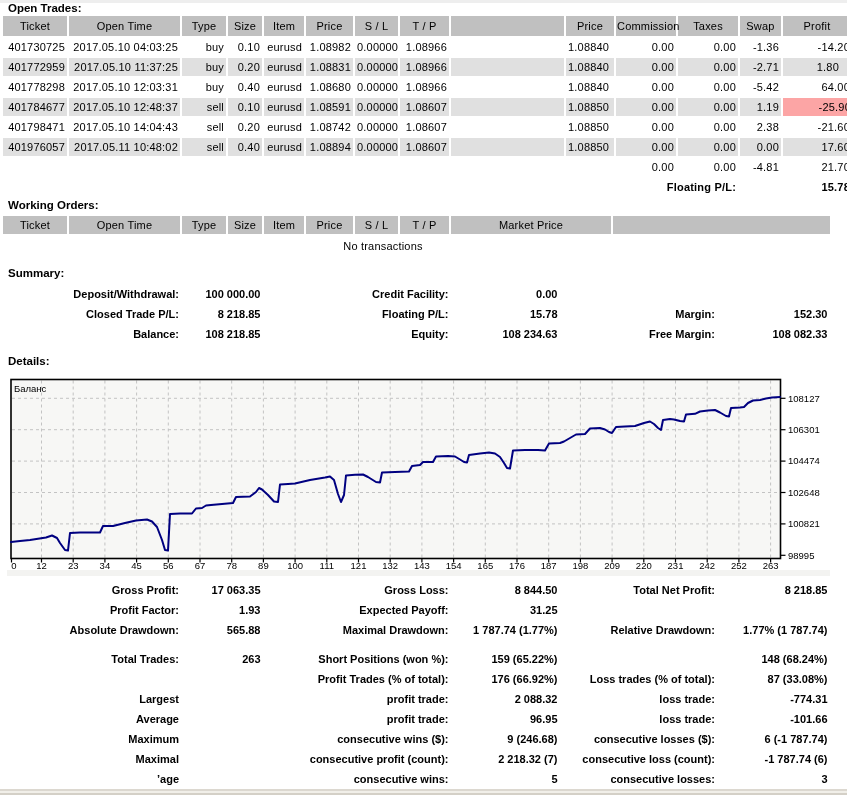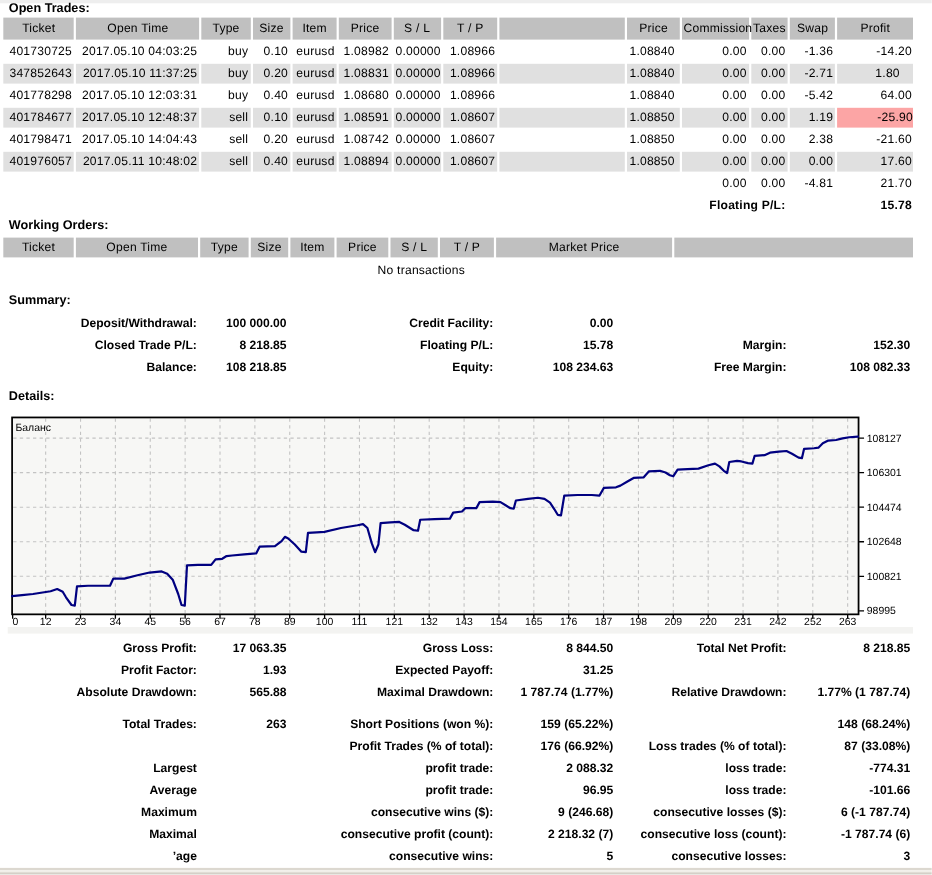--- a/index.html
+++ b/index.html
@@ -27,42 +27,42 @@
           <td class="hc" style="width:111px">Open Time</td>
           <td class="hc" style="width:44px">Type</td>
           <td class="hc" style="width:34px">Size</td>
           <td class="hc" style="width:40px">Item</td>
           <td class="hc" style="width:47px">Price</td>
           <td class="hc" style="width:43px">S / L</td>
           <td class="hc" style="width:49px">T / P</td>
           <td class="hc" style="width:113px"></td>
           <td class="hc" style="width:48px">Price</td>
           <td class="hc" style="width:60px">Commission</td>
-          <td class="hc" style="width:33px">Taxes</td>
+          <td class="hc" style="width:60px">Taxes</td>
           <td class="hc" style="width:41px">Swap</td>
           <td class="hc" style="width:68px">Profit</td>
         </tr>
         <tr>
           <td class="r" style="background:#ffffff">401730725</td>
           <td class="r" style="background:#ffffff">2017.05.10 04:03:25</td>
           <td class="r" style="background:#ffffff">buy</td>
           <td class="r" style="background:#ffffff">0.10</td>
           <td class="r" style="background:#ffffff">eurusd</td>
           <td class="r" style="background:#ffffff">1.08982</td>
           <td class="r" style="background:#ffffff">0.00000</td>
           <td class="r" style="background:#ffffff">1.08966</td>
           <td class="r" style="background:#ffffff"></td>
           <td class="r" style="background:#ffffff;padding-right:5px">1.08840</td>
           <td class="r" style="background:#ffffff">0.00</td>
           <td class="r" style="background:#ffffff">0.00</td>
           <td class="r" style="background:#ffffff">-1.36</td>
           <td class="r" style="background:#ffffff;padding-right:1px">-14.20</td>
         </tr>
         <tr>
-          <td class="r" style="background:#e0e0e0">347852643</td>
+          <td class="r" style="background:#e0e0e0">401772959</td>
           <td class="r" style="background:#e0e0e0">2017.05.10 11:37:25</td>
           <td class="r" style="background:#e0e0e0">buy</td>
           <td class="r" style="background:#e0e0e0">0.20</td>
           <td class="r" style="background:#e0e0e0">eurusd</td>
           <td class="r" style="background:#e0e0e0">1.08831</td>
           <td class="r" style="background:#e0e0e0">0.00000</td>
           <td class="r" style="background:#e0e0e0">1.08966</td>
           <td class="r" style="background:#e0e0e0"></td>
           <td class="r" style="background:#e0e0e0;padding-right:5px">1.08840</td>
           <td class="r" style="background:#e0e0e0">0.00</td>

